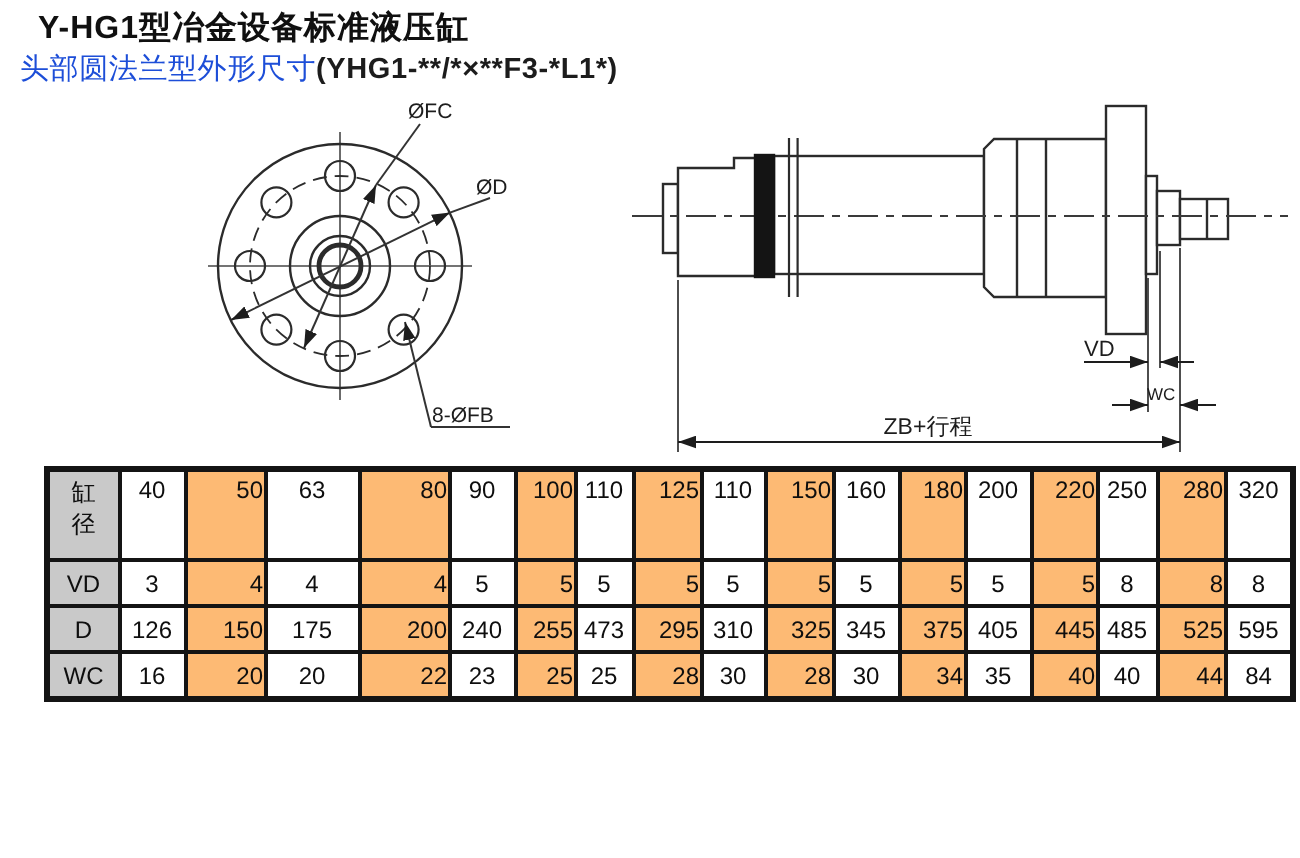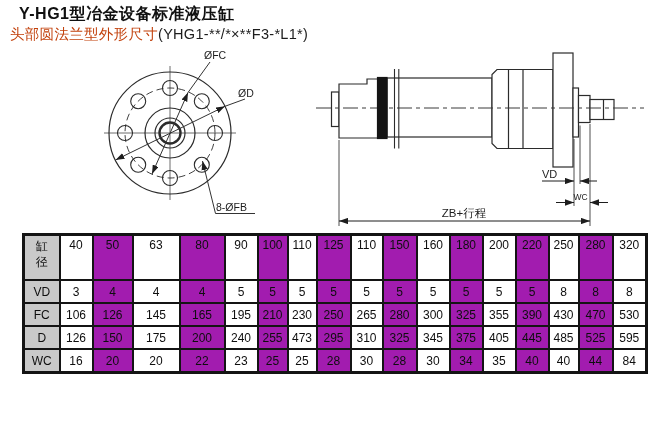--- a/index.html
+++ b/index.html
@@ -1,32 +1,32 @@
 <!DOCTYPE html>
 <html><head>
 <meta charset="utf-8">
 <style>
   html,body{margin:0;padding:0;background:#ffffff;}
   #page{position:relative;width:650px;height:429px;background:#fff;overflow:hidden;
         font-family:"Liberation Sans",sans-serif;color:#111;}
   .title{position:absolute;left:7px;top:4px;font-size:16px;font-weight:bold;
          letter-spacing:.5px;color:#101010;margin-left:12px;}
   .subtitle{position:absolute;left:10px;top:25px;font-size:14.5px;letter-spacing:.3px;}
-  .subtitle .zh{font-family:"Liberation Serif",serif;color:#c2410c;}
-  .subtitle .code{font-family:"Liberation Sans",sans-serif;color:#1c1c1c;font-weight:400;}
+  .subtitle .zh{font-family:"Liberation Serif",serif;color:#1d4ed8;}
+  .subtitle .code{font-family:"Liberation Sans",sans-serif;color:#1c1c1c;font-weight:700;}
   #drawing{position:absolute;left:0;top:45px;}
   .svgtxt{font-family:"Liberation Sans",sans-serif;fill:#1d1d1d;}
   .wrap{position:absolute;left:22px;top:233px;}
   table{border-collapse:collapse;table-layout:fixed;border:3px solid #141414;}
   td{border:2px solid #141414;text-align:center;vertical-align:middle;
      font-size:12px;padding:0;color:#0e0e0e;overflow:hidden;white-space:nowrap;}
   tr.hdr td{height:41px;vertical-align:top;padding-top:2px;}
   tr.data td{height:21px;}
   td.lab{background:#c9c9c9;}
-  td.g{background:#a21caf;}
+  td.g{background:#fdba74;text-align:right;}
   td.w{background:#ffffff;}
   td.lab div{line-height:16px;}
 </style>
 </head>
 <body>
 
 <div id="page">
 
   <div class="title">Y-HG1型冶金设备标准液压缸</div>
 
@@ -191,40 +191,20 @@
             <td class="g">5</td>
             <td class="w">5</td>
             <td class="g">5</td>
             <td class="w">5</td>
             <td class="g">5</td>
             <td class="w">8</td>
             <td class="g">8</td>
             <td class="w">8</td>
           </tr>
           <tr class="data">
-            <td class="lab">FC</td>
-            <td class="w">106</td>
-            <td class="g">126</td>
-            <td class="w">145</td>
-            <td class="g">165</td>
-            <td class="w">195</td>
-            <td class="g">210</td>
-            <td class="w">230</td>
-            <td class="g">250</td>
-            <td class="w">265</td>
-            <td class="g">280</td>
-            <td class="w">300</td>
-            <td class="g">325</td>
-            <td class="w">355</td>
-            <td class="g">390</td>
-            <td class="w">430</td>
-            <td class="g">470</td>
-            <td class="w">530</td>
-          </tr>
-          <tr class="data">
             <td class="lab">D</td>
             <td class="w">126</td>
             <td class="g">150</td>
             <td class="w">175</td>
             <td class="g">200</td>
             <td class="w">240</td>
             <td class="g">255</td>
             <td class="w">473</td>
             <td class="g">295</td>
             <td class="w">310</td>

